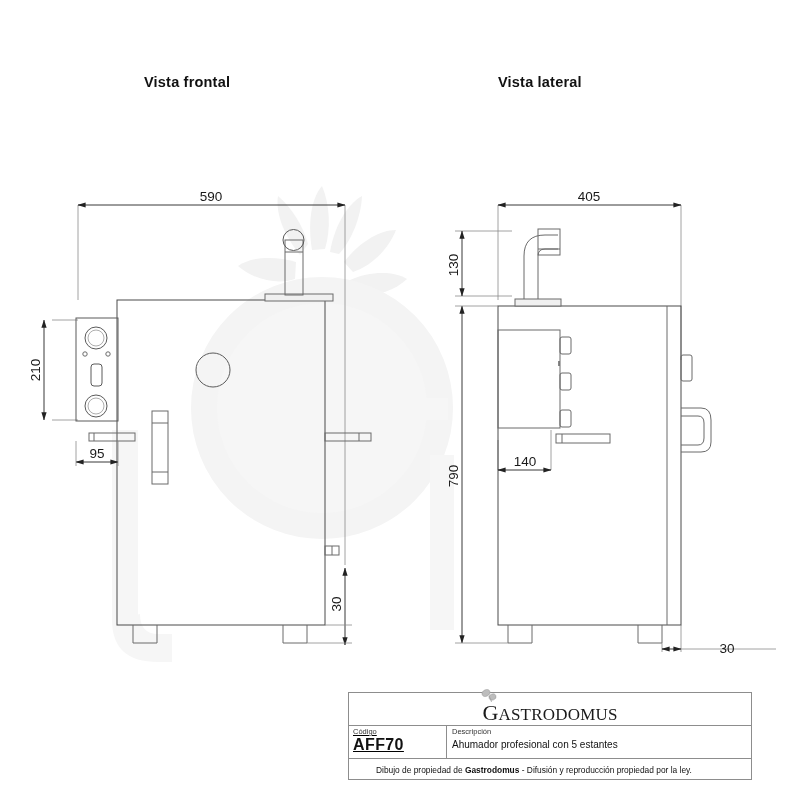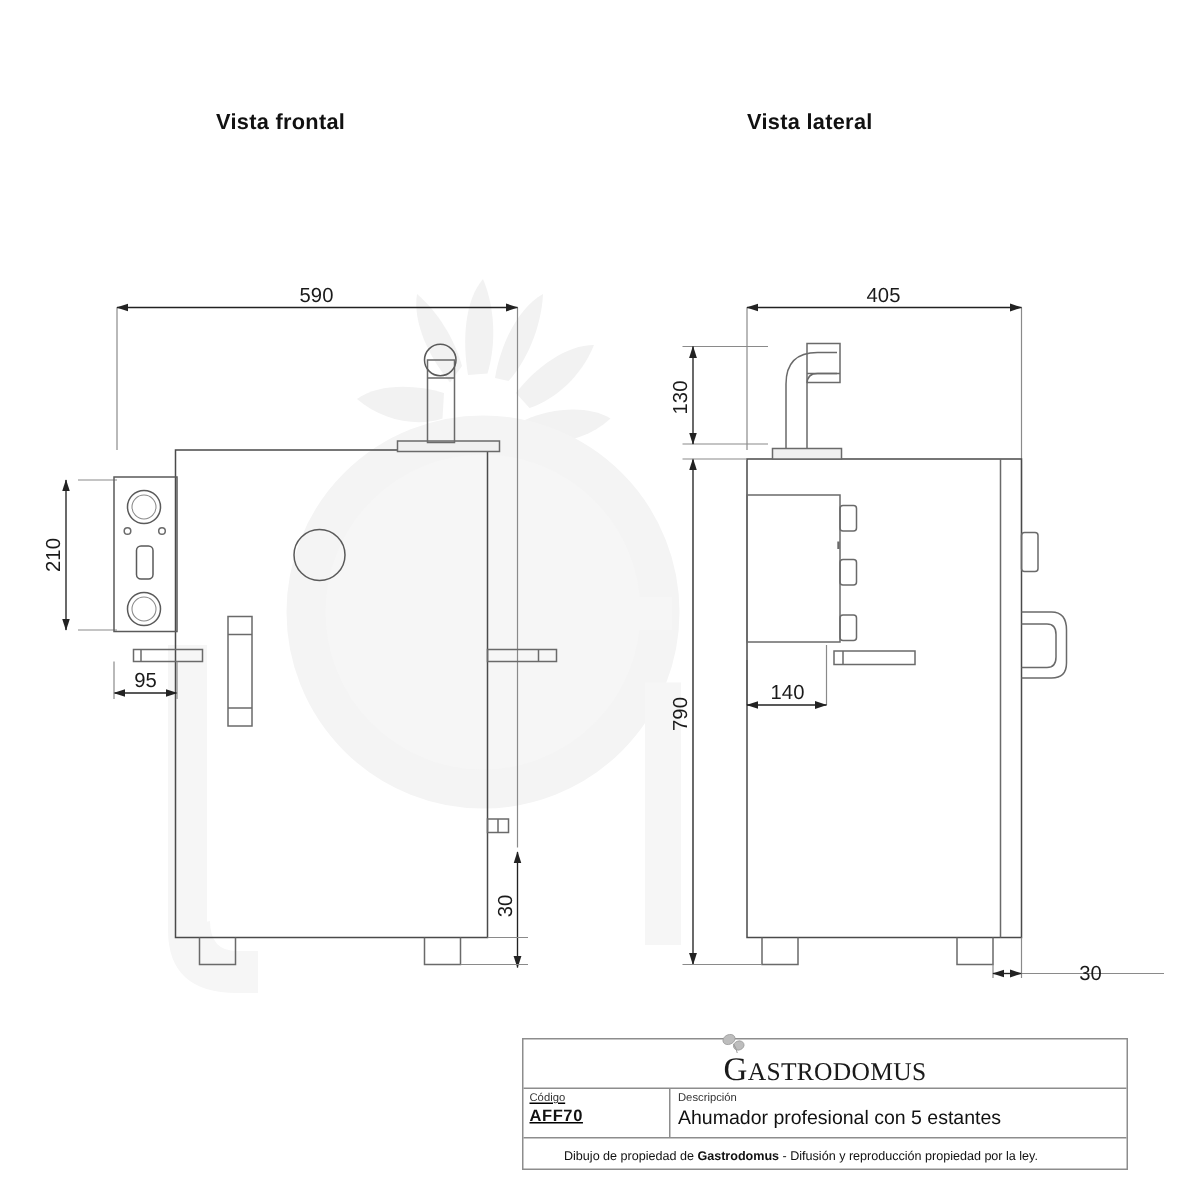--- a/index.html
+++ b/index.html
@@ -59,22 +59,22 @@
   }
   #tb-cell-code {
     width: 98px;
     border-right: 1px solid #8d8d8d;
     box-sizing: border-box;
     padding: 1px 0 0 4px;
     text-decoration: underline;
   }
   #tb-cell-desc { flex: 1; padding: 1px 0 0 5px; }
   .tb-label { font-size: 7.5px; color: #333333; line-height: 10px; }
-  .tb-value-code { font-size: 11px; font-weight: bold; color: #111111; line-height: 15px; letter-spacing: 0.4px;}
-  .tb-value-desc { font-size: 13px; color: #111111; line-height: 16px; }
+  .tb-value-code { font-size: 16px; font-weight: bold; color: #111111; line-height: 15px; letter-spacing: 0.4px;}
+  .tb-value-desc { font-size: 10px; color: #111111; line-height: 16px; }
 
   #tb-footer {
     height: 21px;
     display: flex; align-items: center;
     padding-left: 5px;
     font-size: 8.4px; color: #111111;
     box-sizing: border-box;
     margin-left: 22px;
   }
   #tb-footer b { font-weight: bold; }

